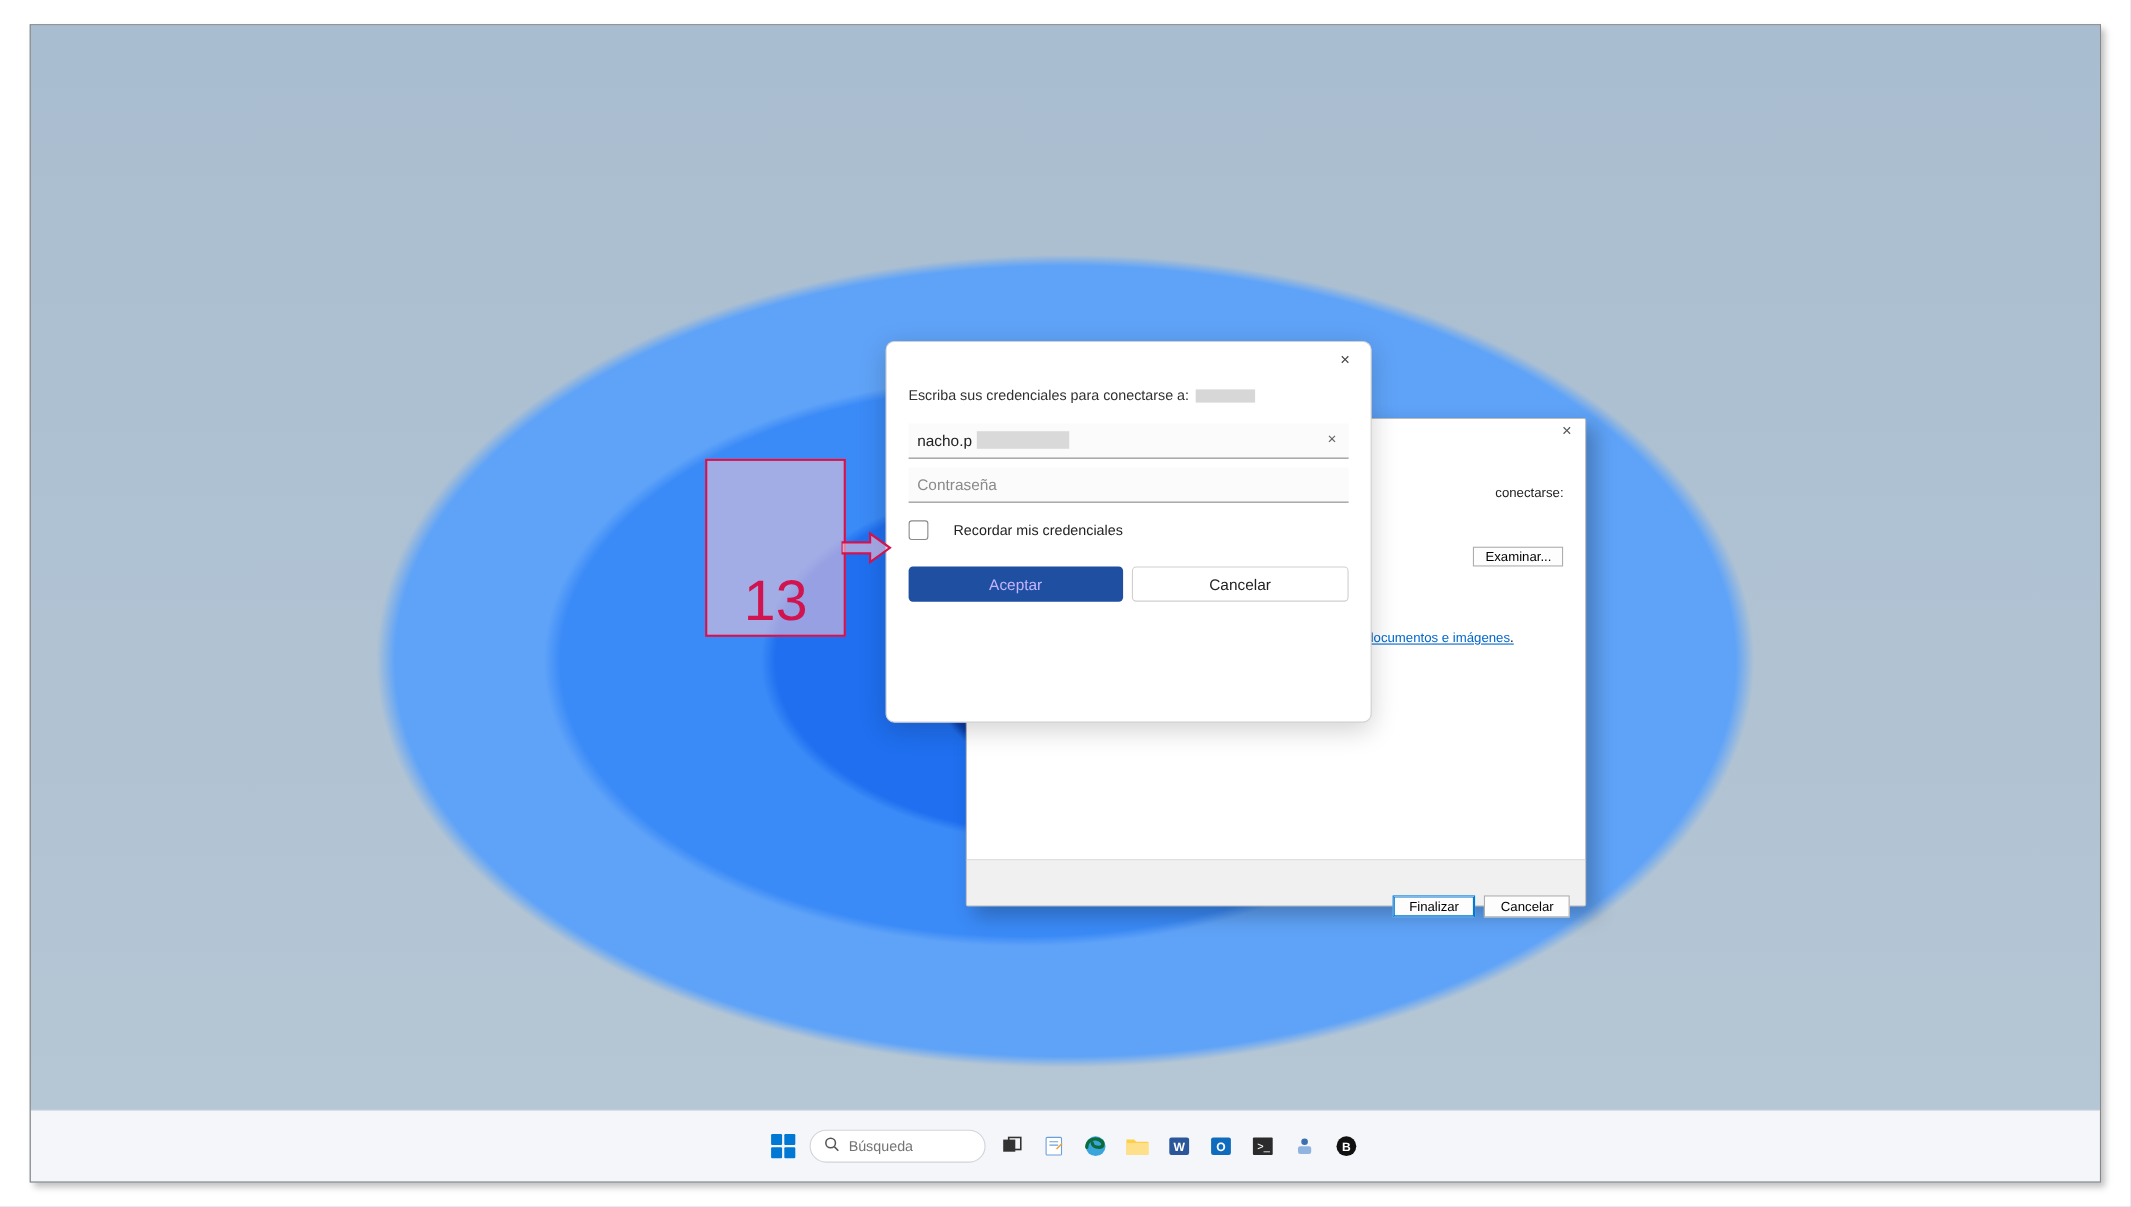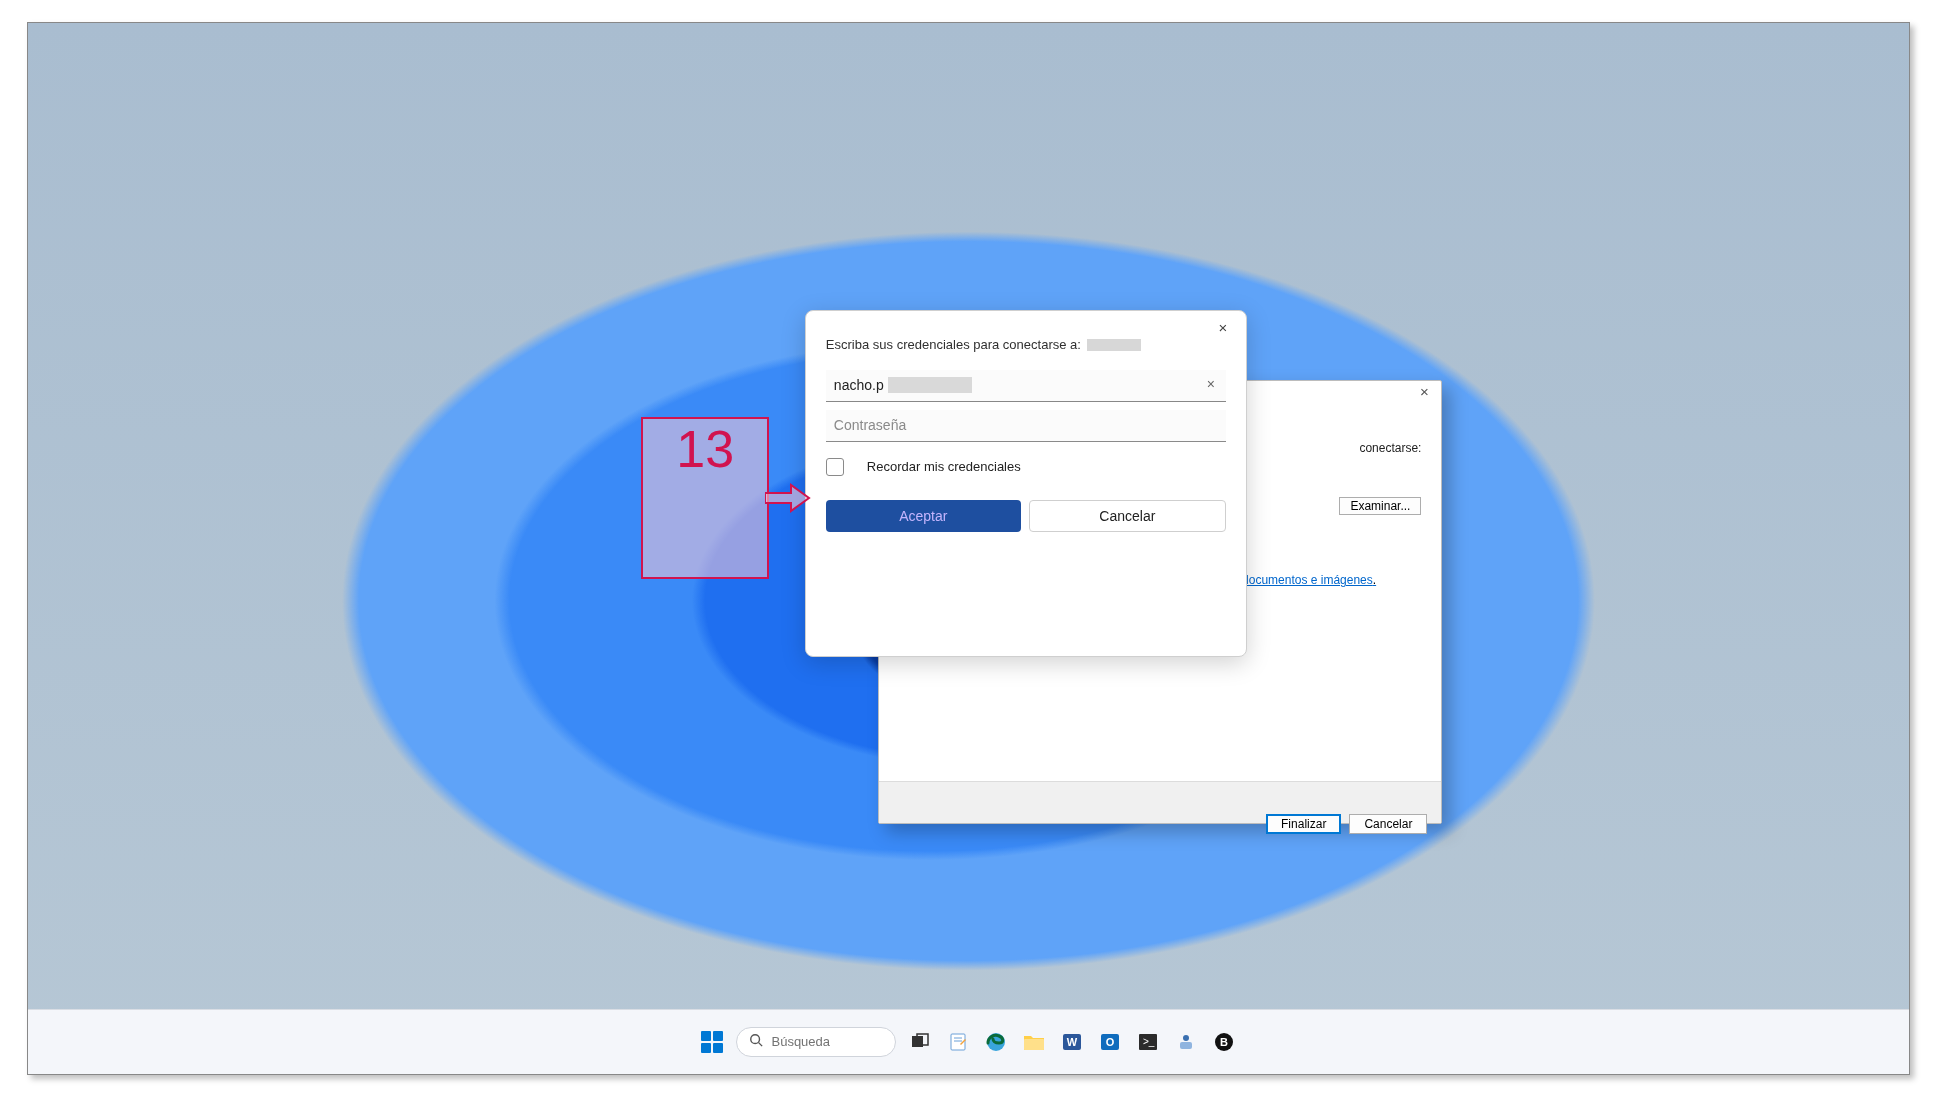--- a/index.html
+++ b/index.html
@@ -85,21 +85,21 @@
     border-radius: 8px;
     box-shadow: 0 6px 24px rgba(0,0,0,.18);
     padding: 14px 20px 18px 20px;
     color: #1b1b1b;
   }
   .cred .cred-titlebar { display: flex; align-items: center; gap: 12px; height: 22px; }
   .cred .shield { width: 14px; height: 14px; display:inline-block; }
   .cred .cred-appname { font-size: 13px; color: #222; }
   .cred .cred-close { position: absolute; right: 12px; top: 8px; width: 22px; height: 22px; text-align: center; color: #444; font-size: 15px; cursor: pointer; }
   .cred .cred-heading { font-size: 20px; font-weight: 600; margin-top: 18px; }
-  .cred .cred-sub { font-size: 13px; color: #303030; margin-top: 12px; }
+  .cred .cred-sub { font-size: 13px; color: #303030; margin-top: 27px; }
   .cred .cred-sub .blur { display:inline-block; width: 54px; height: 12px; background: #d7d7d7; vertical-align: middle; margin-left: 2px; }
   .cred .field { position: relative; margin-top: 18px; }
   .cred input[type=text], .cred input[type=password] {
     width: 100%; height: 32px;
     border: 0; border-bottom: 1px solid #8a8a8a;
     background: #fbfbfb; padding: 0 28px 0 8px;
     font-size: 14px; color: #222; outline: none;
   }
   .cred input[type=text] { border-bottom-color: #888; }
   .cred input::placeholder { color: #8a8a8a; }
@@ -123,21 +123,21 @@
   .cred .btn.accept { background: #1e4fa0; color: #c4b5fd; border: 0; }
   .cred .btn.cancel { background: #fff; color: #222; border: 1px solid #cfcfcf; }
 
   
   .callout {
     position: absolute;
     background: rgba(247, 200, 215, 0.55);
     border: 2px solid #d1134f;
     color: #d1134f;
     font-size: 52px; font-weight: 400;
-    display: flex; align-items: flex-start; justify-content: center;
+    display: flex; align-items: flex-end; justify-content: center;
     font-family: "Segoe UI", Arial, sans-serif;
   }
   .callout .arrow-r {
     position: absolute; right: -44px; top: 50%; transform: translateY(-50%);
   }
   .callout .arrow-u {
     position: absolute; top: -46px; left: 50%; transform: translateX(-50%);
   }
 
   

